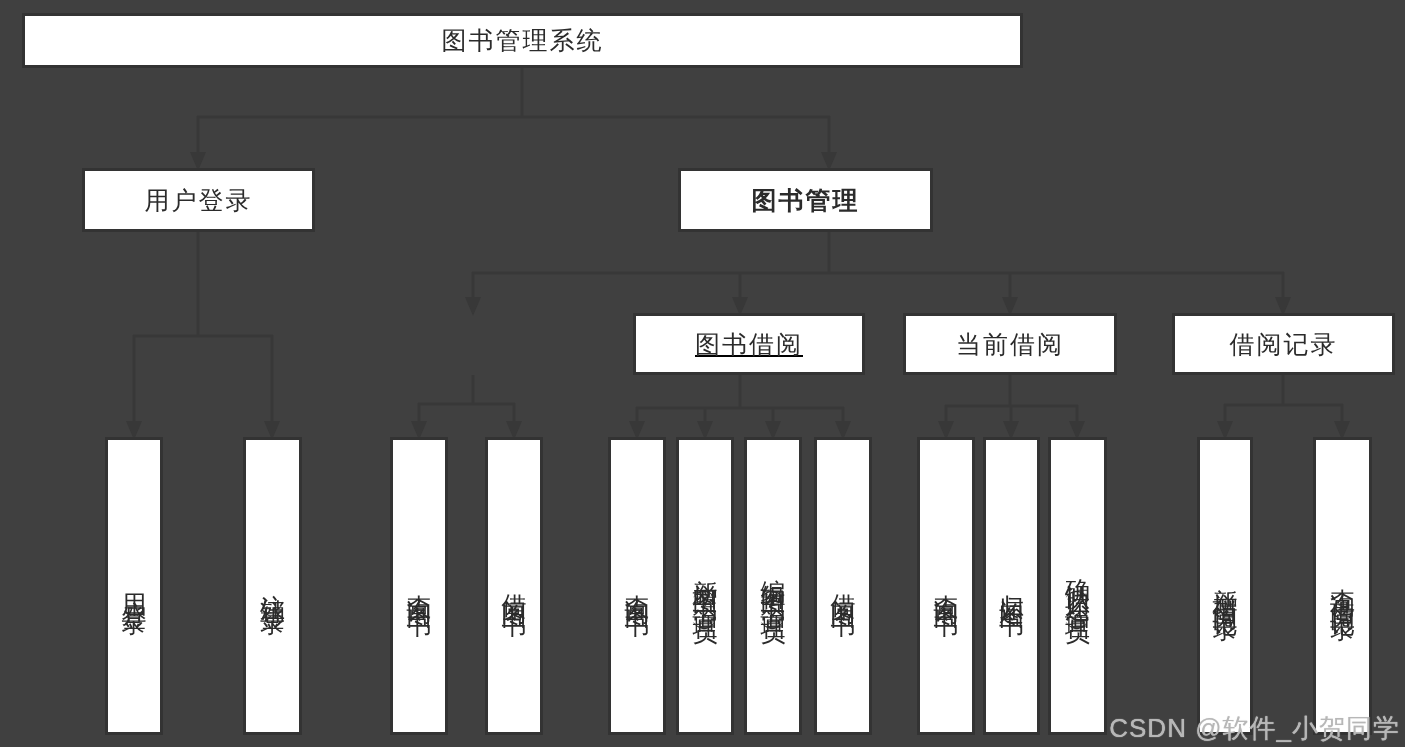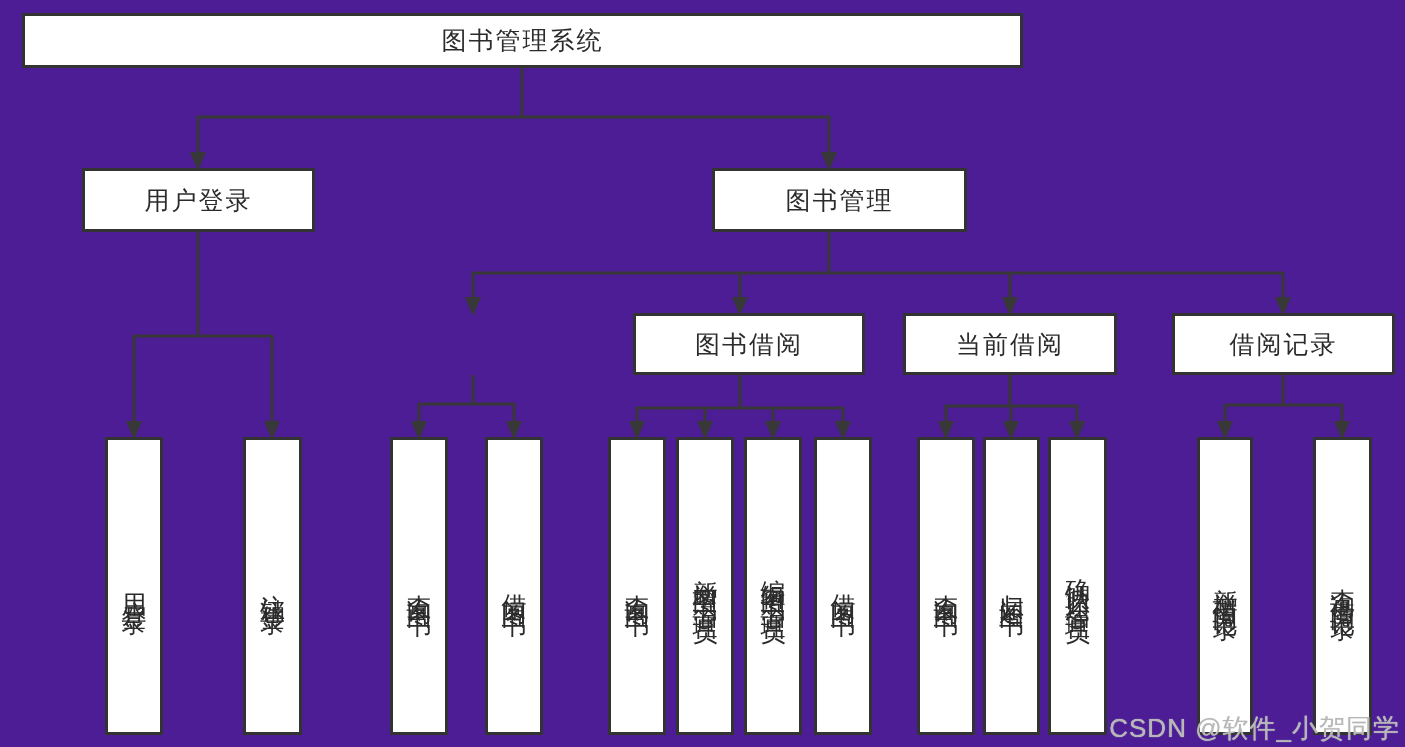--- a/index.html
+++ b/index.html
@@ -4,21 +4,21 @@
 <style>
   html, body {
     margin: 0;
     padding: 0;
     background: #ffffff;
   }
   .stage {
     position: relative;
     width: 1405px;
     height: 747px;
-    background: #4c1d95;
+    background: #404040;
     overflow: hidden;
     font-family: "Liberation Sans", "DejaVu Sans", sans-serif;
   }
   .wires {
     position: absolute;
     left: 0;
     top: 0;
   }
   .box {
     position: absolute;
@@ -101,25 +101,25 @@
     </g>
   </svg>
 
   <div class="box h" style="left:22px; top:13px; width:1001px; height:55px;">
     <span class="label">图书管理系统</span>
   </div>
 
   <div class="box h" style="left:82px; top:168px; width:233px; height:64px;">
     <span class="label">用户登录</span>
   </div>
-  <div class="box h" style="left:712px; top:168px; width:255px; height:64px;">
+  <div class="box h" style="left:678px; top:168px; width:255px; height:64px;font-weight:bold;">
     <span class="label">图书管理</span>
   </div>
 
-  <div class="box h" style="left:633px; top:313px; width:232px; height:62px;">
+  <div class="box h" style="left:633px; top:313px; width:232px; height:62px;text-decoration:underline;">
     <span class="label">图书借阅</span>
   </div>
   <div class="box h" style="left:903px; top:313px; width:214px; height:62px;justify-content:center;">
     <span class="label">当前借阅</span>
   </div>
   <div class="box h" style="left:1172px; top:313px; width:223px; height:62px;">
     <span class="label">借阅记录</span>
   </div>
 
   <div class="box v" style="left:105px; top:437px; width:58px; height:298px;">

